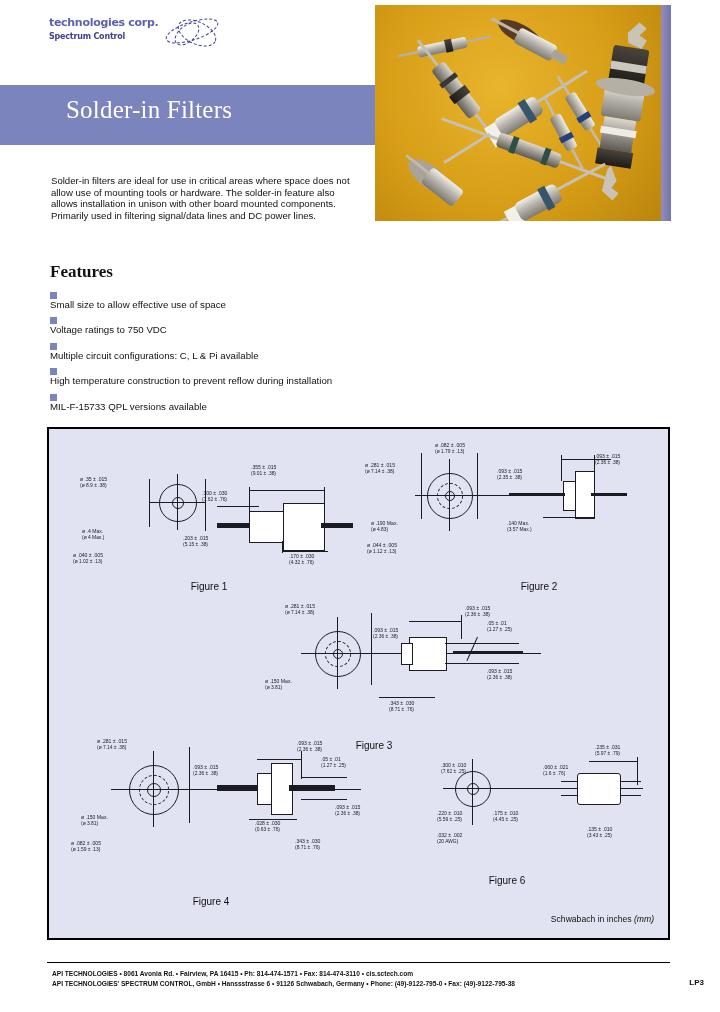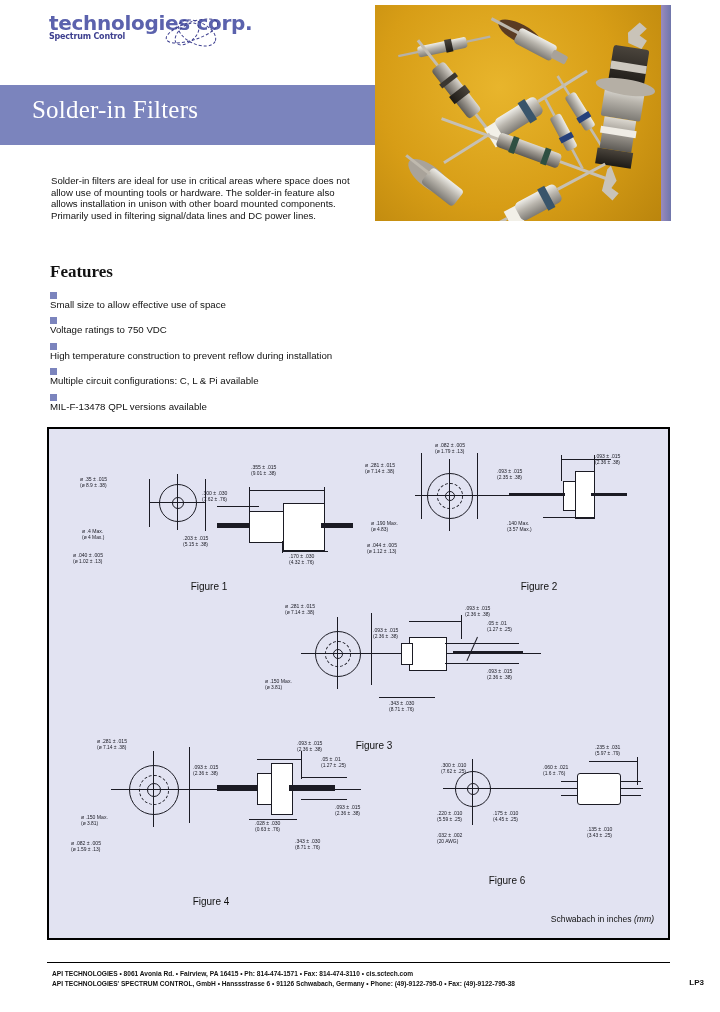--- a/index.html
+++ b/index.html
@@ -7,29 +7,29 @@
   body{
     width:720px;height:1012px;position:relative;overflow:hidden;
     font-family:"Liberation Sans", sans-serif;color:#111;
   }
   .page{position:absolute;inset:0;background:#fff;}
 
   
   .logo-block{position:absolute;left:49px;top:14px;width:230px;height:66px;}
   .logo-api{font-family:"DejaVu Sans", sans-serif;font-weight:bold;font-size:30px;
     color:#2e3192;letter-spacing:-1px;line-height:30px;}
-  .logo-tech{font-family:"DejaVu Sans", sans-serif;font-weight:bold;font-size:20px;
+  .logo-tech{font-family:"DejaVu Sans", sans-serif;font-weight:bold;font-size:11px;
     color:#5b62ad;line-height:16px;margin-top:1px;letter-spacing:-0.3px;}
   .logo-spec{font-family:"DejaVu Sans", sans-serif;font-weight:bold;font-size:8px;
     color:#3d3f8f;line-height:10px;margin-top:1px;letter-spacing:-0.2px;}
   .logo-orbit{position:absolute;left:100px;top:2px;width:86px;height:34px;}
 
   
   .band{position:absolute;left:0;top:85px;width:375px;height:60px;background:#7b84bd;}
-  .band-title{position:absolute;left:32px;top:96px;width:320px;
+  .band-title{position:absolute;left:66px;top:96px;width:320px;
     font-family:"Liberation Serif", serif;font-size:25px;color:#ffffff;letter-spacing:0.2px;}
 
   
   .photo{position:absolute;left:375px;top:5px;width:296px;height:216px;
     background:#d9a119;overflow:hidden;}
   .photo .bg{position:absolute;inset:0;
     background:radial-gradient(circle at 42% 38%, #e8b52c 0%, #d79d16 55%, #b8830c 100%);}
   .photo-edge{position:absolute;right:0;top:0;width:10px;height:100%;
     background:linear-gradient(90deg,#9a8bbd,#6f76ab);}
 
@@ -194,29 +194,29 @@
     <div class="feat">
       <span class="sq"></span>
       <span class="tx">Small size to allow effective use of space</span>
     </div>
     <div class="feat">
       <span class="sq"></span>
       <span class="tx">Voltage ratings to 750 VDC</span>
     </div>
     <div class="feat">
       <span class="sq"></span>
-      <span class="tx">High temperature construction to prevent reflow during installation</span>
+      <span class="tx">Multiple circuit configurations: C, L &amp; Pi available</span>
     </div>
     <div class="feat">
       <span class="sq"></span>
-      <span class="tx">Multiple circuit configurations: C, L &amp; Pi available</span>
+      <span class="tx">High temperature construction to prevent reflow during installation</span>
     </div>
     <div class="feat">
       <span class="sq"></span>
-      <span class="tx">MIL-F-13478 QPL versions available</span>
+      <span class="tx">MIL-F-15733 QPL versions available</span>
     </div>
   </div>
 
   <div class="panel">
 
     <div>
 
       <div class="circ" style="left:110px;top:55px;width:36px;height:36px;"></div>
       <div class="circ" style="left:123px;top:68px;width:10px;height:10px;"></div>
       <div class="dl hl" style="left:100px;top:72.5px;width:56px;"></div>

